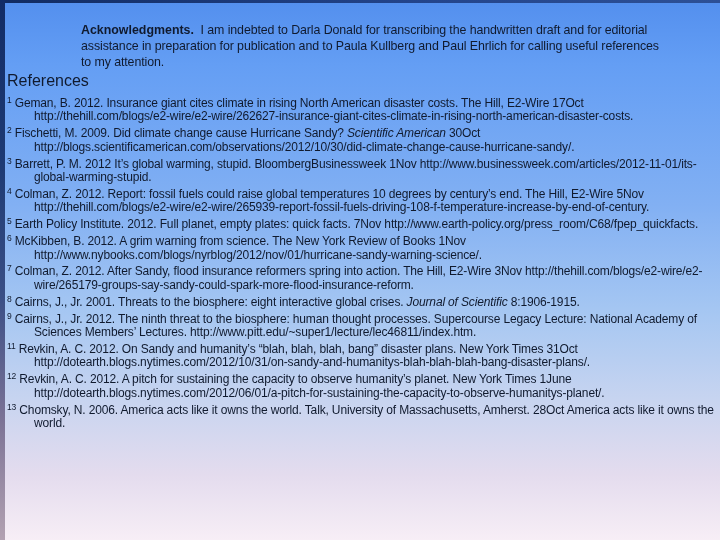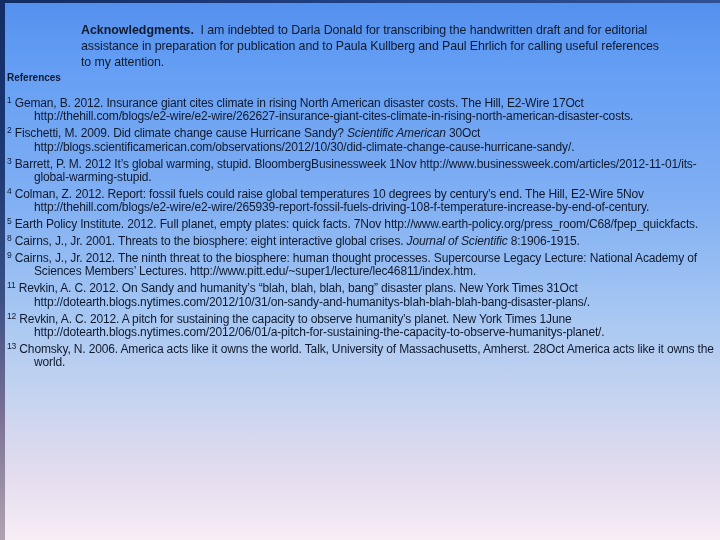--- a/index.html
+++ b/index.html
@@ -28,21 +28,21 @@
     background:linear-gradient(90deg,#112b62 0%,#24458c 60%,#2d5096 100%);
   }
   .ack {
     position:absolute; left:81px; top:11px; width:586px;
     font-size:12.4px; line-height:15.8px;
     letter-spacing:-0.1px;
   }
   .ack b { letter-spacing:0;margin-top:16px; }
   .refs-heading {
     position:absolute; left:7px; top:72px;
-    font-size:10px; font-weight:bold;
+    font-size:16px; font-weight:normal;
   }
   .refs {
     position:absolute; left:7px; top:97px; right:5px;
   }
   .ref {
     font-size:12px; line-height:13.4px;
     letter-spacing:-0.15px;
     padding-left:27px; text-indent:-27px;
     margin-bottom:3.5px;
     overflow-wrap:break-word;
@@ -63,19 +63,21 @@
   <p class="ack"><b>Acknowledgments.</b><span>&nbsp; I am indebted to Darla Donald for transcribing the handwritten draft and for editorial assistance in preparation for publication and to Paula Kullberg and Paul Ehrlich for calling useful references to my attention.</span></p>
 
   <div class="refs-heading">References</div>
 
   <div class="refs" id="refs">
       <div class="ref"><sup>1</sup>&nbsp;<span>Geman, B. 2012. Insurance giant cites climate in rising North American disaster costs. The Hill, E2-Wire 17Oct http://thehill.com/blogs/e2-wire/e2-wire/262627-insurance-giant-cites-climate-in-rising-north-american-disaster-costs.</span></div>
       <div class="ref"><sup>2</sup>&nbsp;<span>Fischetti, M. 2009. Did climate change cause Hurricane Sandy? </span><i>Scientific American</i><span> 30Oct http://blogs.scientificamerican.com/observations/2012/10/30/did-climate-change-cause-hurricane-sandy/.</span></div>
       <div class="ref"><sup>3</sup>&nbsp;<span>Barrett, P. M. 2012 It’s global warming, stupid. BloombergBusinessweek 1Nov http://www.businessweek.com/articles/2012-11-01/its-global-warming-stupid.</span></div>
       <div class="ref"><sup>4</sup>&nbsp;<span>Colman, Z. 2012. Report: fossil fuels could raise global temperatures 10 degrees by century’s end. The Hill, E2-Wire 5Nov http://thehill.com/blogs/e2-wire/e2-wire/265939-report-fossil-fuels-driving-108-f-temperature-increase-by-end-of-century.</span></div>
       <div class="ref"><sup>5</sup>&nbsp;<span>Earth Policy Institute. 2012. Full planet, empty plates: quick facts. 7Nov http://www.earth-policy.org/press_room/C68/fpep_quickfacts.</span></div>
+      <div class="ref"><sup>6</sup>&nbsp;<span>McKibben, B. 2012. A grim warning from science. The New York Review of Books 1Nov http://www.nybooks.com/blogs/nyrblog/2012/nov/01/hurricane-sandy-warning-science/.</span></div>
+      <div class="ref"><sup>7</sup>&nbsp;<span>Colman, Z. 2012. After Sandy, flood insurance reformers spring into action. The Hill, E2-Wire 3Nov http://thehill.com/blogs/e2-wire/e2-wire/265179-groups-say-sandy-could-spark-more-flood-insurance-reform.</span></div>
       <div class="ref"><sup>8</sup>&nbsp;<span>Cairns, J., Jr. 2001. Threats to the biosphere: eight interactive global crises. </span><i>Journal of Scientific</i><span> 8:1906-1915.</span></div>
       <div class="ref"><sup>9</sup>&nbsp;<span>Cairns, J., Jr. 2012. The ninth threat to the biosphere: human thought processes. Supercourse Legacy Lecture: National Academy of Sciences Members’ Lectures. http://www.pitt.edu/~super1/lecture/lec46811/index.htm.</span></div>
       <div class="ref"><sup>11</sup>&nbsp;<span>Revkin, A. C. 2012. On Sandy and humanity’s “blah, blah, blah, bang” disaster plans. New York Times 31Oct http://dotearth.blogs.nytimes.com/2012/10/31/on-sandy-and-humanitys-blah-blah-blah-bang-disaster-plans/.</span></div>
       <div class="ref"><sup>12</sup>&nbsp;<span>Revkin, A. C. 2012. A pitch for sustaining the capacity to observe humanity’s planet. New York Times 1June http://dotearth.blogs.nytimes.com/2012/06/01/a-pitch-for-sustaining-the-capacity-to-observe-humanitys-planet/.</span></div>
       <div class="ref"><sup>13</sup>&nbsp;<span>Chomsky, N. 2006. America acts like it owns the world. Talk, University of Massachusetts, Amherst. 28Oct America acts like it owns the world.</span></div>
     </div>
 </div>
 
 </body></html>

